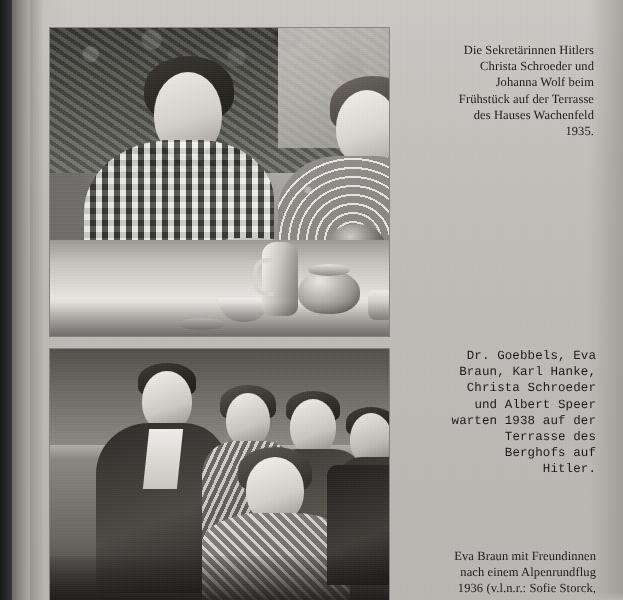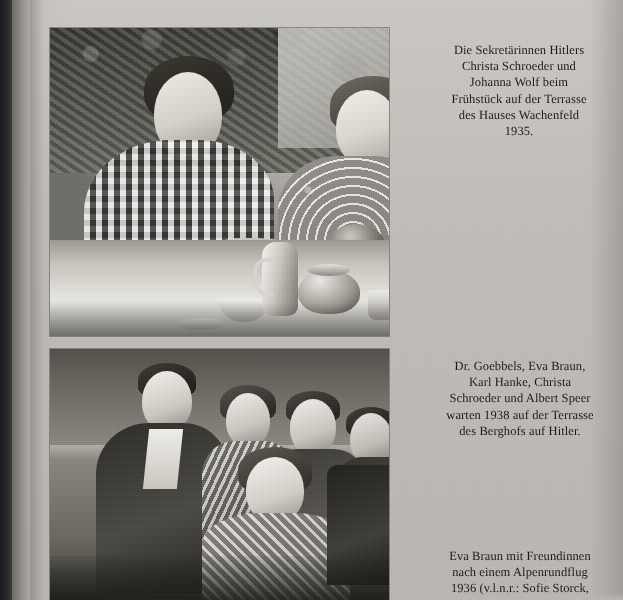--- a/index.html
+++ b/index.html
@@ -312,25 +312,25 @@
   }
 
   
   .caption {
     position: absolute;
     color: #1c1b19;
     font-family: "Liberation Serif", serif;
     font-size: 12.5px;
     line-height: 16.2px;
     letter-spacing: 0.1px;
-    text-align: center;
+    text-align: right;
     text-rendering: geometricPrecision;
   }
   #caption-1 { left: 444px; top: 42px;  width: 150px; }
-  #caption-2 { left: 444px; top: 358px; width: 152px; }
+  #caption-2 { left: 444px; top: 348px; width: 152px; font-family: Liberation Mono, monospace; }
   #caption-3 { left: 444px; top: 548px; width: 152px; }
 
   
   .clip-mask {
     position: absolute;
     left: 440px; top: 592px;
     width: 183px; height: 8px;
     background: linear-gradient(180deg, rgba(195,192,187,0) 0%, rgba(186,183,178,0.9) 100%);
   }
 </style>

